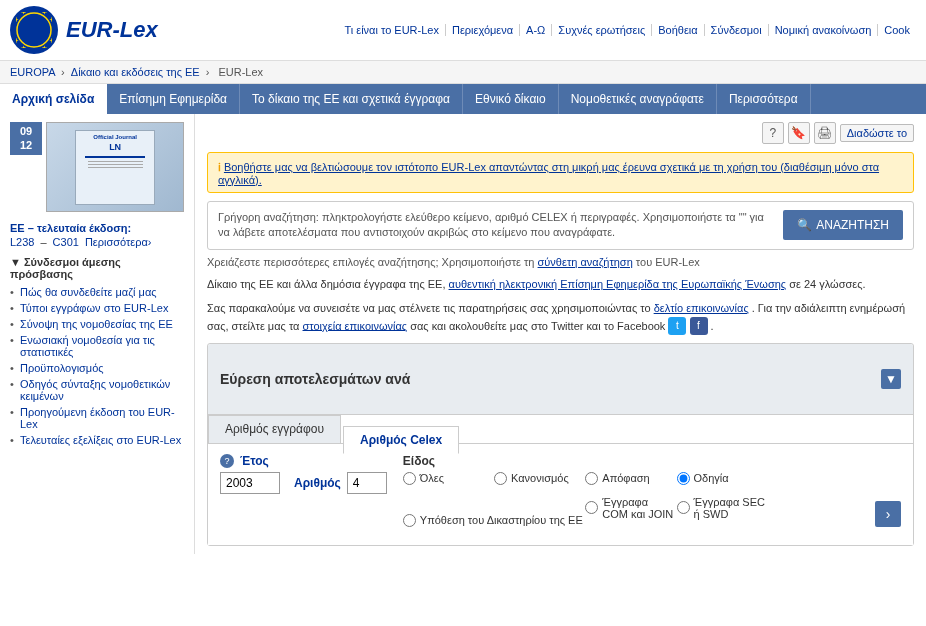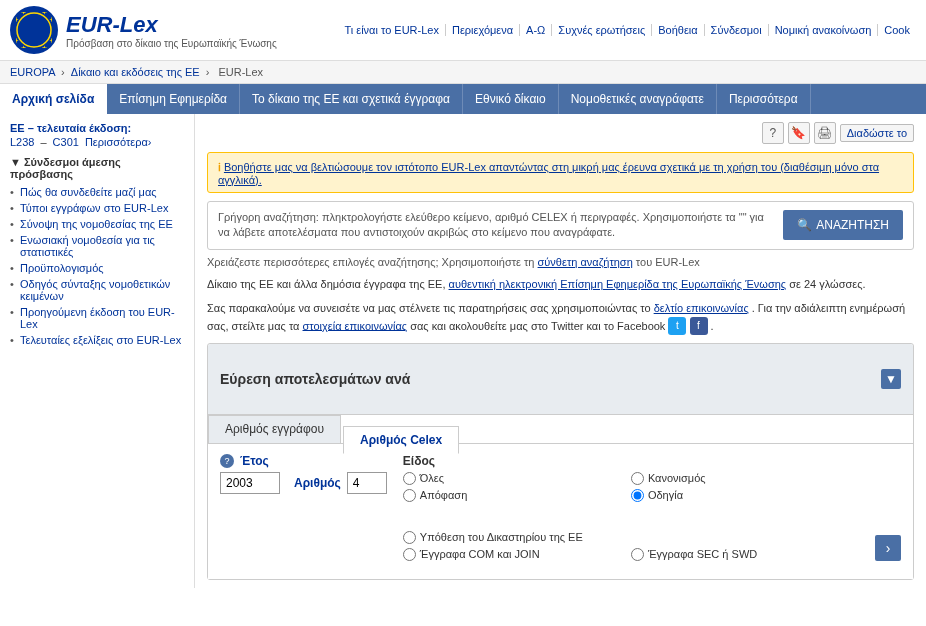--- a/index.html
+++ b/index.html
@@ -404,21 +404,21 @@
       flex: 1;
     }
     .eidos-title {
       font-size: 12px;
       font-weight: bold;
       color: #333;
       margin-bottom: 4px;
     }
     .radio-grid {
       display: grid;
-      grid-template-columns: 1fr 1fr;
+      grid-template-columns: 1fr 1fr 1fr 1fr 1fr;
       gap: 4px 0;
       font-size: 11px;
     }
     .radio-row {
       display: flex;
       align-items: center;
       gap: 4px;
     }
     .radio-row input[type=radio] { cursor: pointer; }
     .submit-btn {
@@ -458,21 +458,20 @@
           <polygon points="18,4 18.6,6 20.7,6 19,7.3 19.6,9.3 18,8 16.4,9.3 17,7.3 15.3,6 17.4,6" transform="rotate(270,18,18) translate(0,-10)"></polygon>
           <polygon points="18,4 18.6,6 20.7,6 19,7.3 19.6,9.3 18,8 16.4,9.3 17,7.3 15.3,6 17.4,6" transform="rotate(300,18,18) translate(0,-10)"></polygon>
           <polygon points="18,4 18.6,6 20.7,6 19,7.3 19.6,9.3 18,8 16.4,9.3 17,7.3 15.3,6 17.4,6" transform="rotate(330,18,18) translate(0,-10)"></polygon>
         </g>
       </svg>
     </div>
     <div class="logo-text">
       <div class="logo-title">
         <span>EUR-</span><span style="font-style:italic;font-weight:900;">Lex</span>
       </div>
-      <div class="logo-subtitle">Πρόσβαση στο δίκαιο της Ευρωπαϊκής Ένωσης</div>
     </div>
   </div>
   <div class="top-nav">
     <a href="#">Τι είναι το EUR-Lex</a>
     <a href="#">Περιεχόμενα</a>
     <a href="#">Α-Ω</a>
     <a href="#">Συχνές ερωτήσεις</a>
     <a href="#">Βοήθεια</a>
     <a href="#">Σύνδεσμοι</a>
     <a href="#">Νομική ανακοίνωση</a>
@@ -493,20 +492,36 @@
   <a href="#">Επίσημη Εφημερίδα</a>
   <a href="#">Το δίκαιο της ΕΕ και σχετικά έγγραφα</a>
   <a href="#">Εθνικό δίκαιο</a>
   <a href="#">Νομοθετικές αναγράφατε</a>
   <a href="#">Περισσότερα</a>
 </div>
 
 <div class="content-area">
 
   <div class="sidebar">
+    <div style="display:flex;align-items:flex-start;gap:4px;margin-bottom:4px;">
+      <div class="sidebar-date-box">
+        <div>09</div>
+        <div>12</div>
+      </div>
+      <div class="sidebar-journal-img">
+        <div class="journal-inner">
+          <div style="font-size:6px;color:#003399;font-weight:bold;">Official Journal</div>
+          <div style="font-size:9px;color:#003399;font-weight:bold;margin-top:2px;">LN</div>
+          <div style="width:60px;height:2px;background:#003399;margin-top:4px;"></div>
+          <div style="width:55px;height:1px;background:#aaa;margin-top:3px;"></div>
+          <div style="width:55px;height:1px;background:#aaa;margin-top:2px;"></div>
+          <div style="width:55px;height:1px;background:#aaa;margin-top:2px;"></div>
+        </div>
+      </div>
+    </div>
     <div class="sidebar-ee-label">ΕΕ – τελευταία έκδοση:</div>
     <div class="sidebar-links-row">
       <a href="#">L238</a>
       <span>–</span>
       <a href="#">C301</a>
       <a href="#" style="color:#003399;font-size:11px;">Περισσότερα›</a>
     </div>
     <div class="sidebar-section-title">▼ Σύνδεσμοι άμεσης πρόσβασης</div>
     <ul class="sidebar-list">
       <li><a href="#">Πώς θα συνδεθείτε μαζί μας</a></li>

